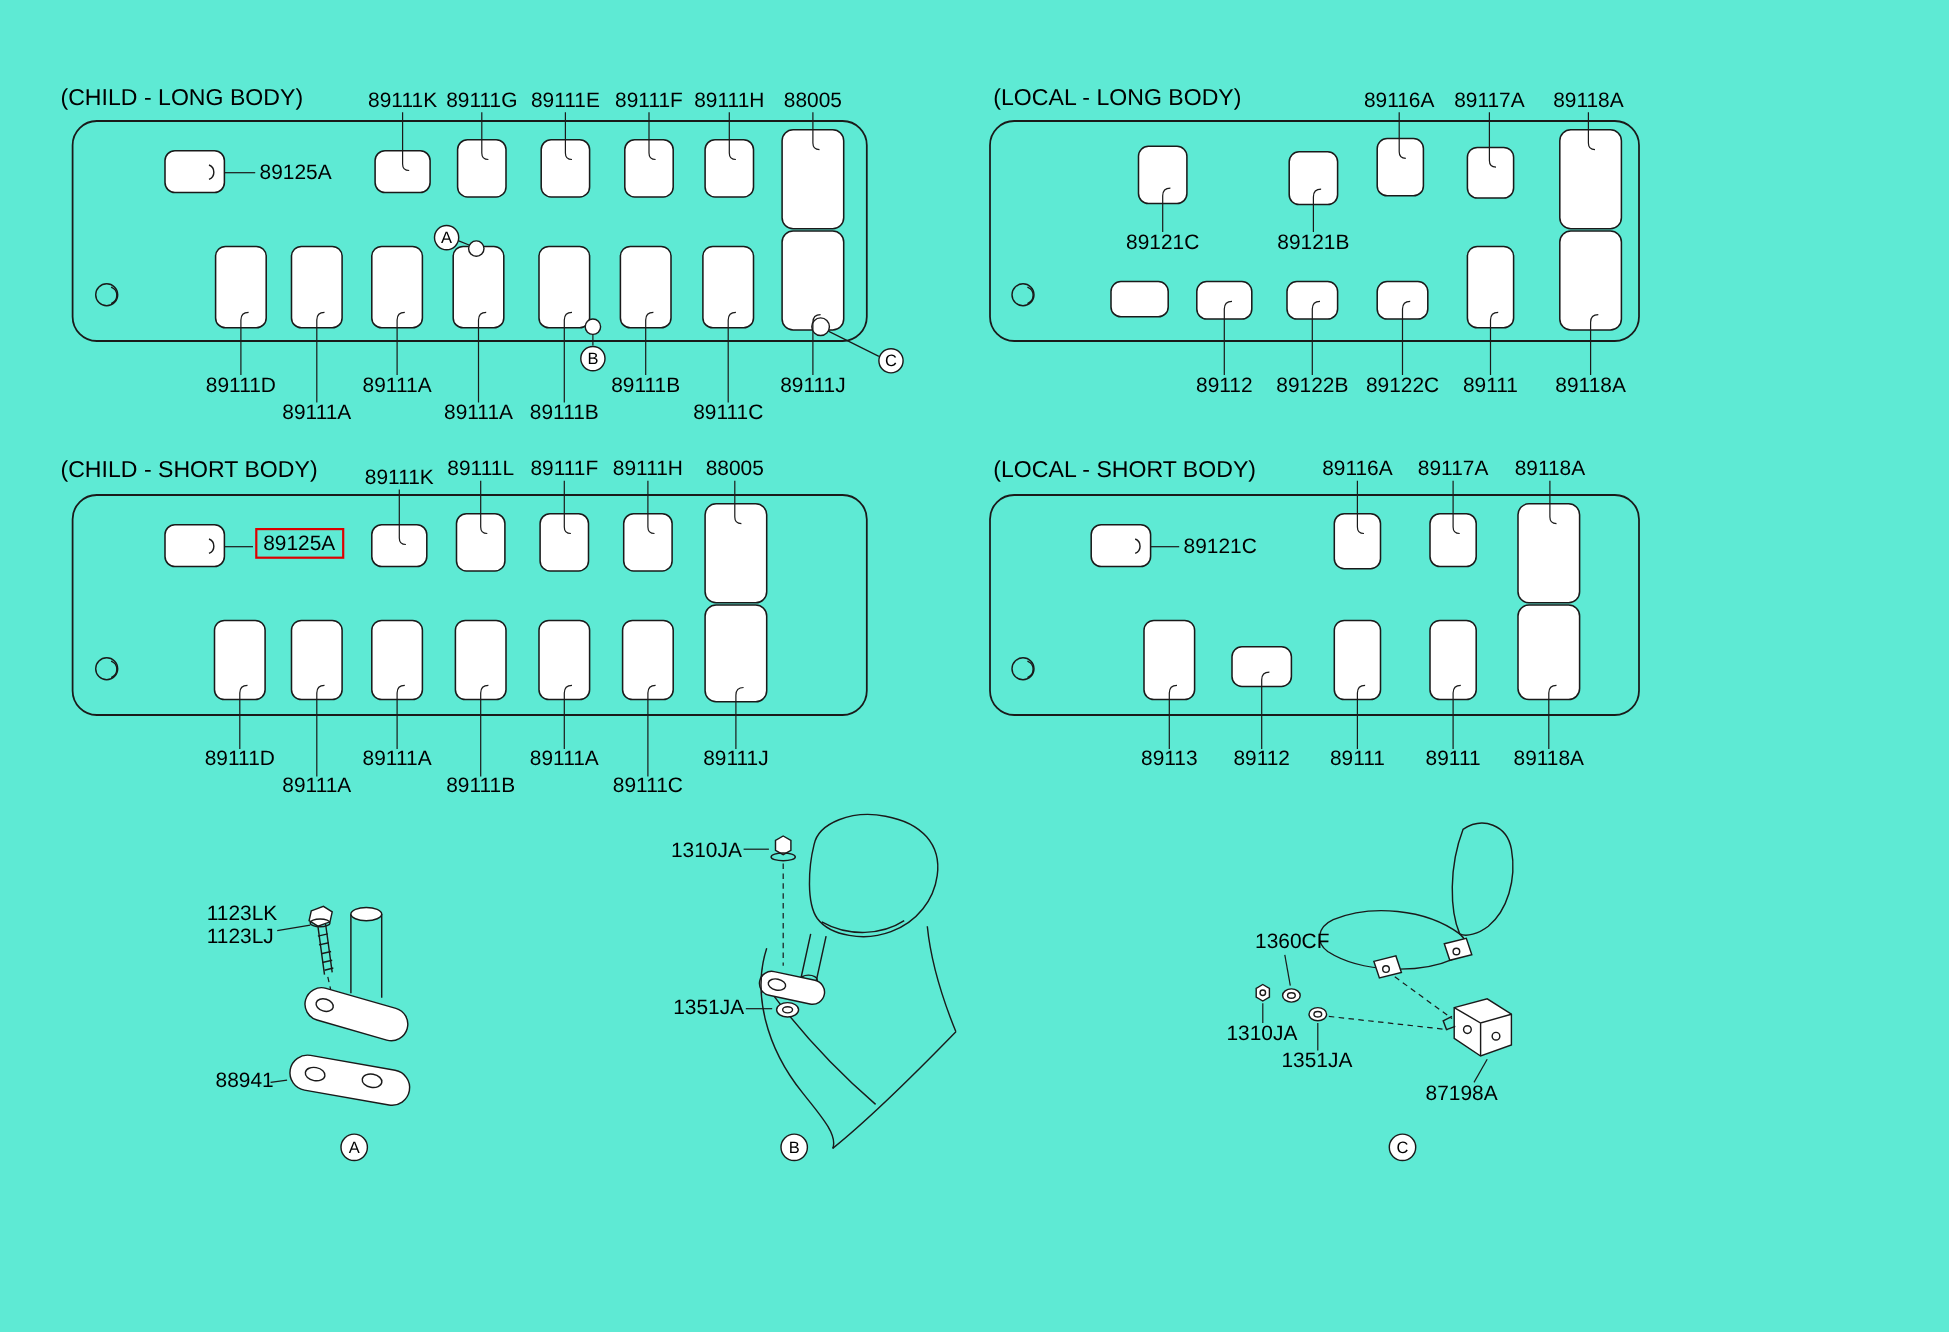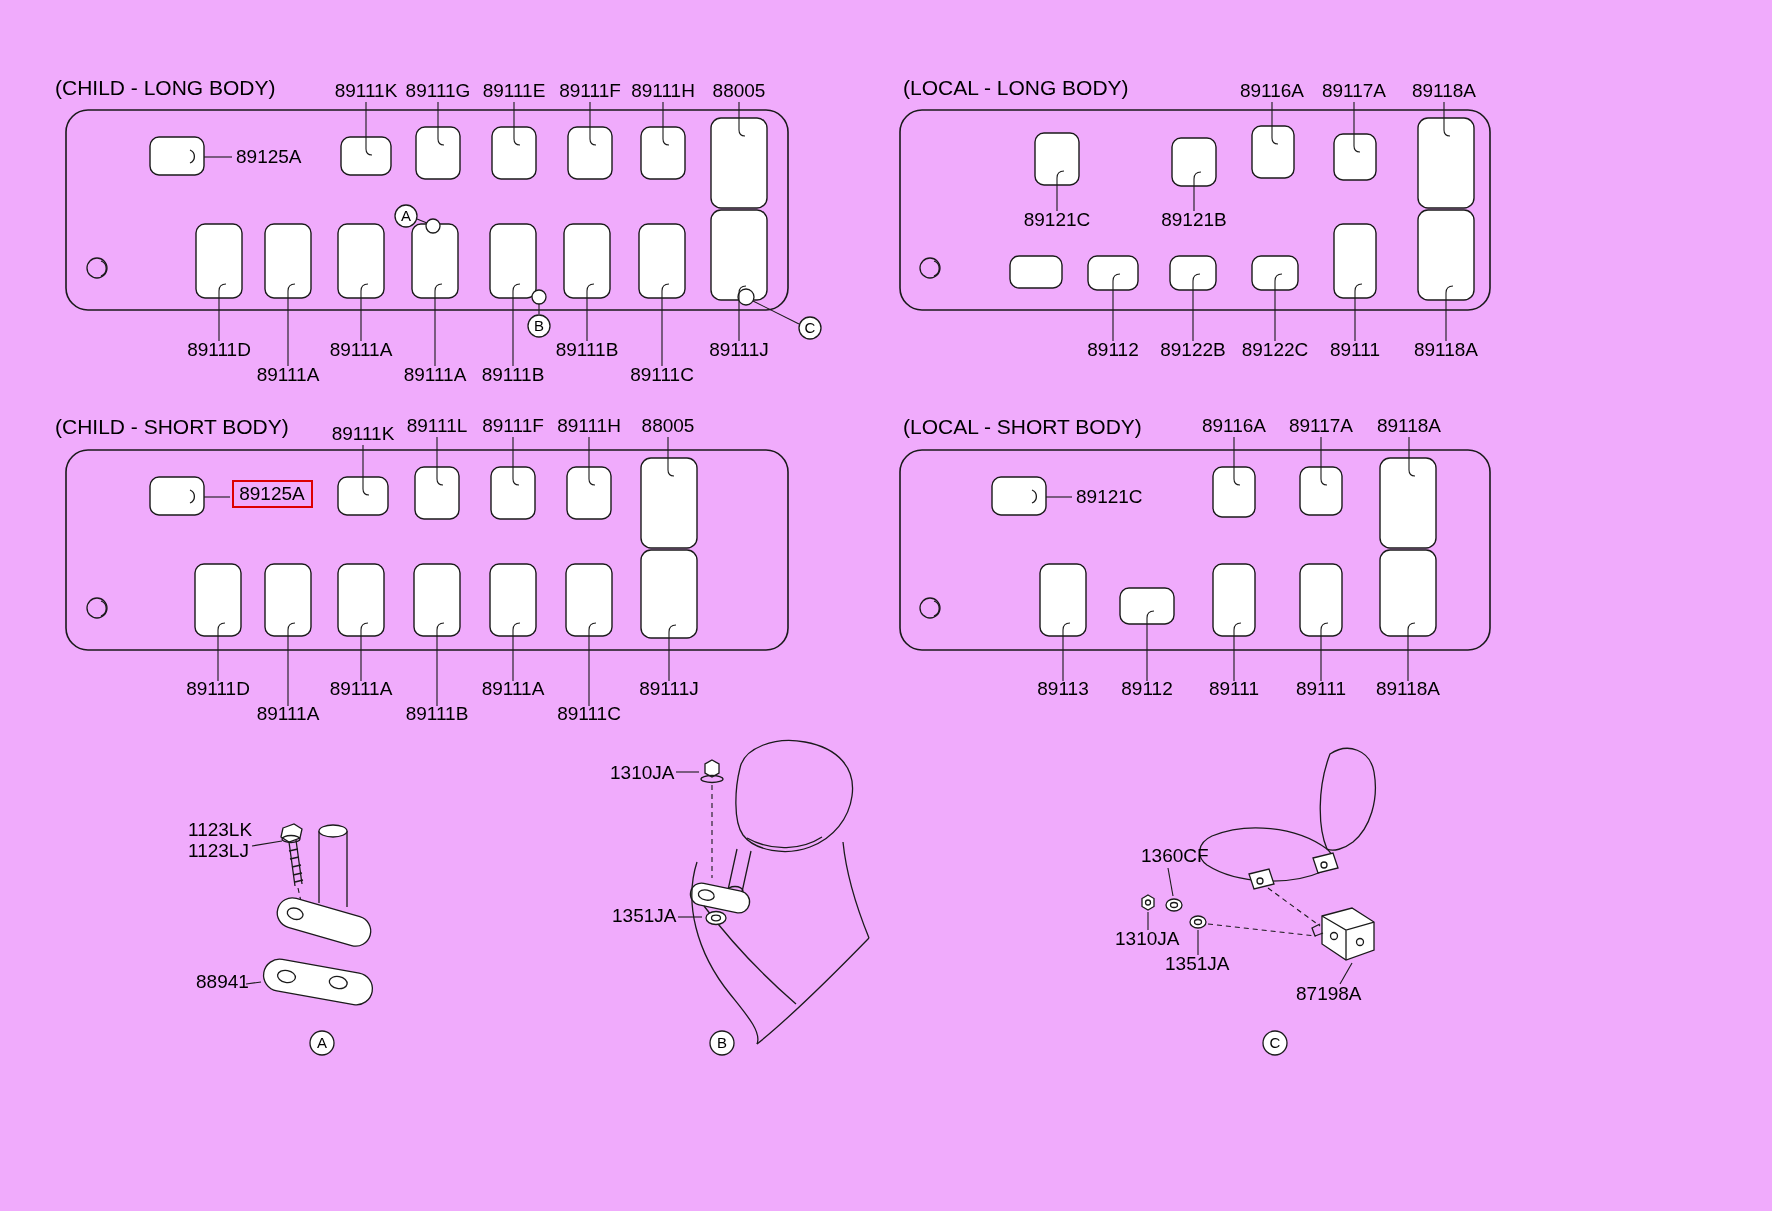--- a/index.html
+++ b/index.html
@@ -1,16 +1,16 @@
 <!DOCTYPE html>
 <html><head>
 <meta charset="utf-8">
 <style>
   html,body{margin:0;padding:0;background:#fff;}
-  .stage{position:relative;width:1772px;height:1211px;background:#f0abfc;overflow:hidden;}
+  .stage{position:relative;width:1772px;height:1211px;background:#5eead4;overflow:hidden;}
   svg{display:block;}
   .outline{fill:none;stroke:#1a1a1a;stroke-width:1.6;}
   .box{fill:#ffffff;stroke:#1a1a1a;stroke-width:1.4;}
   .lead{fill:none;stroke:#1a1a1a;stroke-width:1.1;}
   .draw{fill:none;stroke:#1a1a1a;stroke-width:1.3;}
   .wfill{fill:#ffffff;stroke:#1a1a1a;stroke-width:1.3;}
   .dash{stroke-dasharray:5 4;}
   .lbl{font-family:"Liberation Sans",sans-serif;font-size:19px;fill:#000;}
   .ttl{font-family:"Liberation Sans",sans-serif;font-size:21px;fill:#000;}
   .mk{font-family:"Liberation Sans",sans-serif;font-size:15px;fill:#000;text-anchor:middle;}

